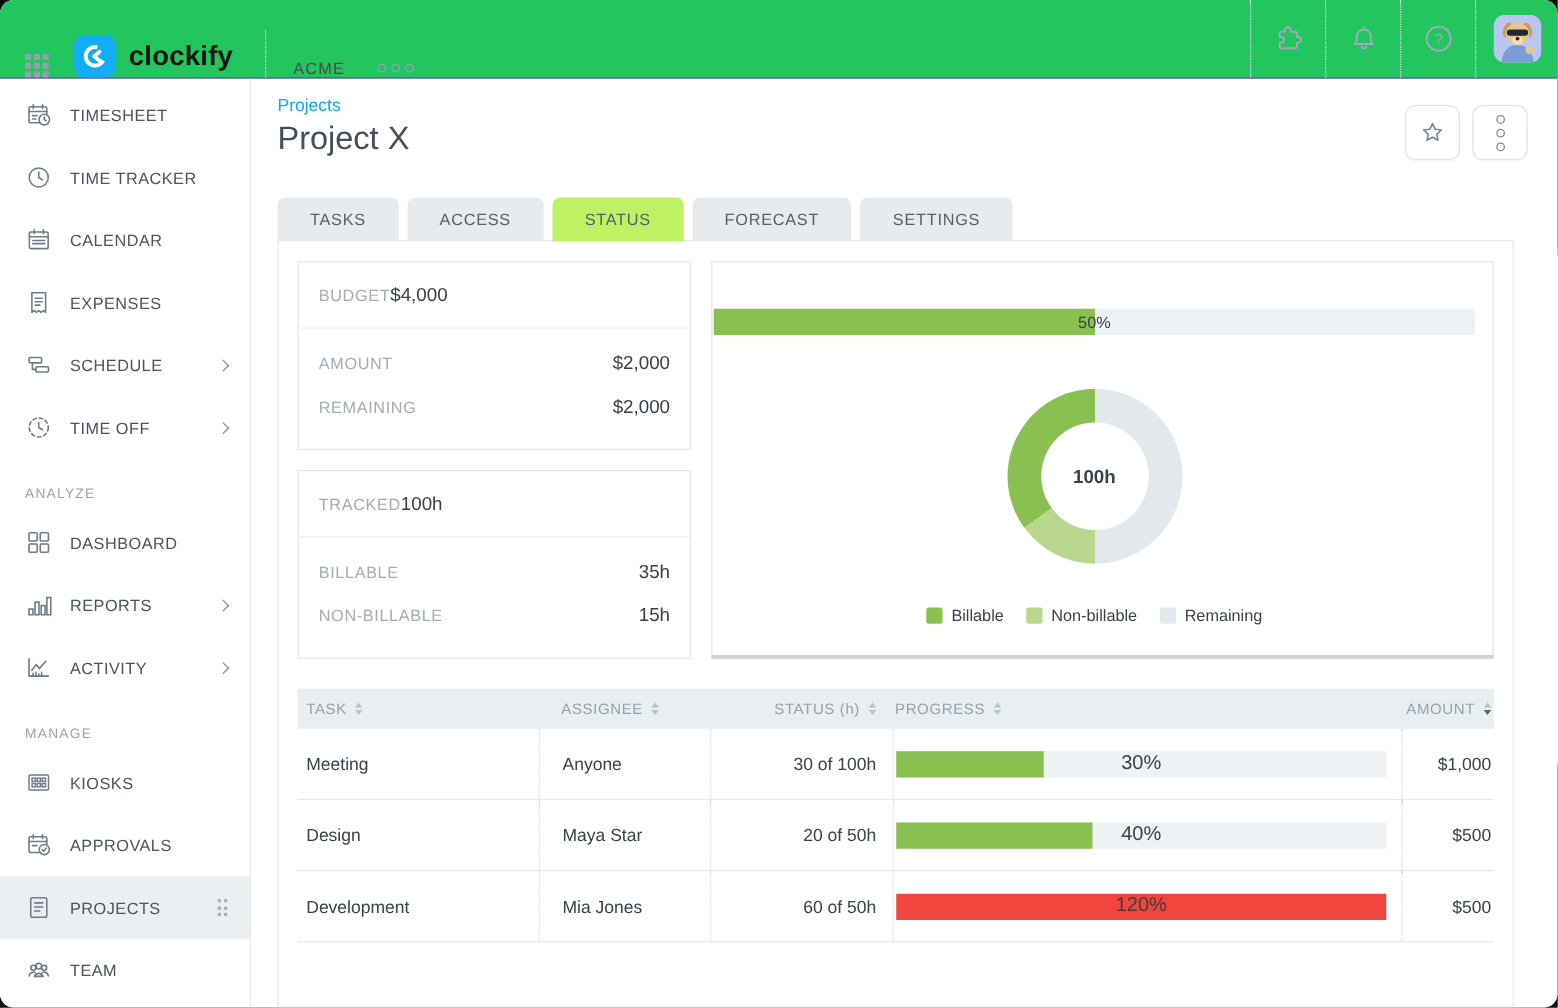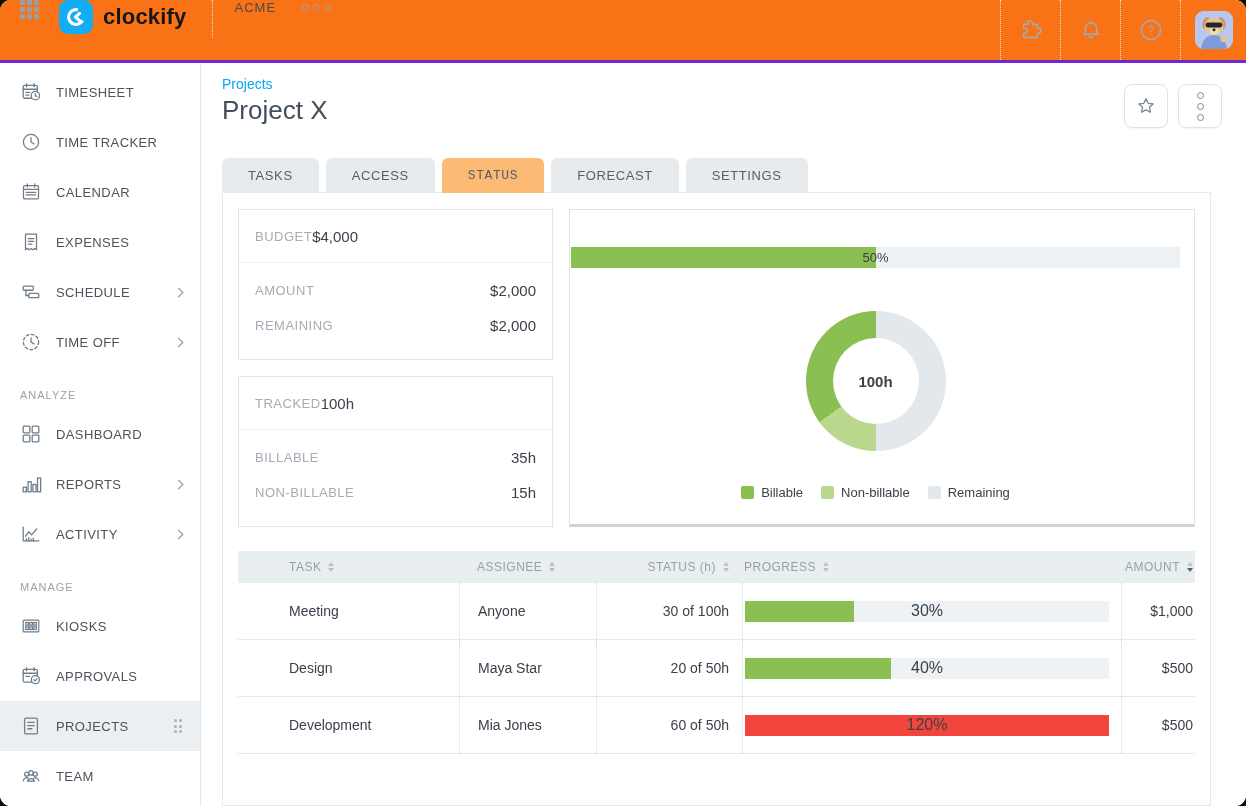--- a/index.html
+++ b/index.html
@@ -1,20 +1,20 @@
 <!DOCTYPE html>
 <html><head>
 <meta charset="utf-8">
 <style>
   * { margin:0; padding:0; box-sizing:border-box; }
   html,body { width:1246px; height:806px; background:#0d0d0d; font-family:"Liberation Sans",sans-serif; }
   .window { position:absolute; inset:0; background:#fff; border-radius:11px; overflow:hidden; }
 
   
-  .topbar { height:63px; border-bottom:3px solid #6d28d9; display:flex; align-items:flex-start; background:#f97316; }
+  .topbar { height:63px; border-bottom:1px solid #6d28d9; display:flex; align-items:flex-end; background:#22c55e; }
   .apps-grid { margin-left:20px; display:grid; grid-template-columns:repeat(3,5px); grid-gap:2px; cursor:pointer; }
   .apps-grid i { width:5px; height:5px; background:#93a0ad; border-radius:1px; }
   .logo { display:flex; align-items:center; gap:10px; margin-left:20px; cursor:pointer; }
   .logo-badge { width:34px; height:34px; background:#12aef5; border-radius:9px; display:flex; align-items:center; justify-content:center; }
   .logo-text { font-size:22px; font-weight:700; color:#161616; letter-spacing:.2px; }
   .tb-divider { width:0; height:38px; border-left:1px dotted #dde2e7; margin-left:25px; }
   .workspace { margin-left:22px; font-size:13px; color:#4a4a4a; letter-spacing:1px; font-weight:500; }
   .ws-options { margin-left:22px; display:flex; gap:4px; border:none; background:none; cursor:pointer; padding:4px; }
   .ws-options i { width:7px; height:7px; border:1.4px solid #98a4af; border-radius:50%; }
   .tb-right { margin-left:auto; display:flex; align-items:center; height:100%; }
@@ -38,21 +38,21 @@
   .main-header { padding:13px 24px 0 21px; display:flex; }
   .breadcrumb { font-size:14px; color:#03a9f4; margin-bottom:3px; cursor:pointer; }
   .page-title { font-size:26px; font-weight:400; color:#454f5b; }
   .header-actions { margin-left:auto; display:flex; gap:10px; padding-top:8px; }
   .icon-btn { width:44px; height:44px; border:1px solid #dee3e7; border-radius:8px; background:#fff; display:flex; align-items:center; justify-content:center; cursor:pointer; box-shadow:0 1px 1px rgba(40,50,60,.04); }
   .kebab { display:flex; flex-direction:column; gap:4px; }
   .kebab i { width:7px; height:7px; border:1.4px solid #7d8994; border-radius:50%; }
 
   .tabs { display:flex; gap:7px; padding:30px 0 0 21px; position:relative; z-index:2; }
   .tab { height:34px; padding:0 26px; display:flex; align-items:center; background:#e8ebed; border-radius:6px 6px 0 0; font-size:13px; color:#535f6b; letter-spacing:.6px; cursor:pointer; }
-  .tab.active { background:#fdba74; position:relative; z-index:3; height:35px; margin-bottom:-1px;font-family:Liberation Mono, monospace; }
+  .tab.active { background:#bef264; position:relative; z-index:3; height:35px; margin-bottom:-1px; }
 
   .content-panel { margin:0 35px 0 21px; border:1px solid #e7eaed; padding:16px 15px 16px 15px; position:relative; z-index:1; flex:1; }
 
   .panel-top { display:flex; gap:16px; }
   .left-col { width:315px; display:flex; flex-direction:column; gap:16px; flex-shrink:0; }
   .stat-card { border:1px solid #e2e6e9; background:#fff; }
   .stat-primary { padding:18px 16px 17px; display:flex; justify-content:flex-start; align-items:center; border-bottom:1px solid #edf0f2; }
   .stat-rows { padding:10px 16px 16px; }
   .stat-row { display:flex; justify-content:space-between; align-items:center; padding:9px 0; }
   .stat-label { font-size:13px; color:#a4acb5; letter-spacing:.5px; }
@@ -65,21 +65,21 @@
   .donut { width:140px; height:140px; border-radius:50%; margin-top:43px; position:relative; }
   .donut-hole { position:absolute; inset:27px; background:#fff; border-radius:50%; display:flex; align-items:center; justify-content:center; font-size:15px; font-weight:700; color:#39414b; }
   .legend { display:flex; gap:18px; margin-top:34px; }
   .legend-item { display:flex; align-items:center; gap:7px; font-size:13px; color:#39414b; }
   .swatch { width:13px; height:13px; border-radius:2px; }
 
   
   .task-table { margin-top:24px; }
   .t-head { display:flex; background:#e9eef1; height:32px; align-items:center; font-size:12px; color:#96a1ab; letter-spacing:.5px; }
   .t-row { display:flex; height:57px; align-items:center; border-bottom:1px solid #e6e9ec; font-size:14px; color:#39414b; }
-  .col-task { width:193px; padding-left:23px;margin-left:28px; }
+  .col-task { width:193px; padding-left:7px; }
   .col-assignee { width:137px; padding-left:18px; }
   .col-status { width:146px; text-align:right; padding-right:13px; justify-content:flex-end; }
   .col-progress { flex:1; padding:0 12px 0 2px; }
   .col-amount { width:74px; text-align:right; padding-right:2px; justify-content:flex-end; }
   .t-head > div { display:flex; align-items:center; }
   .t-row > div:not(:first-child) { border-left:1px dotted #d3d9de; height:100%; display:flex; align-items:center; }
   .t-row .col-task { display:flex; align-items:center; }
   .t-row .col-status { justify-content:flex-end; }
   .t-row .col-amount { justify-content:flex-end; }
   .row-bar { width:100%; height:21px; background:#eef2f5; position:relative; }

